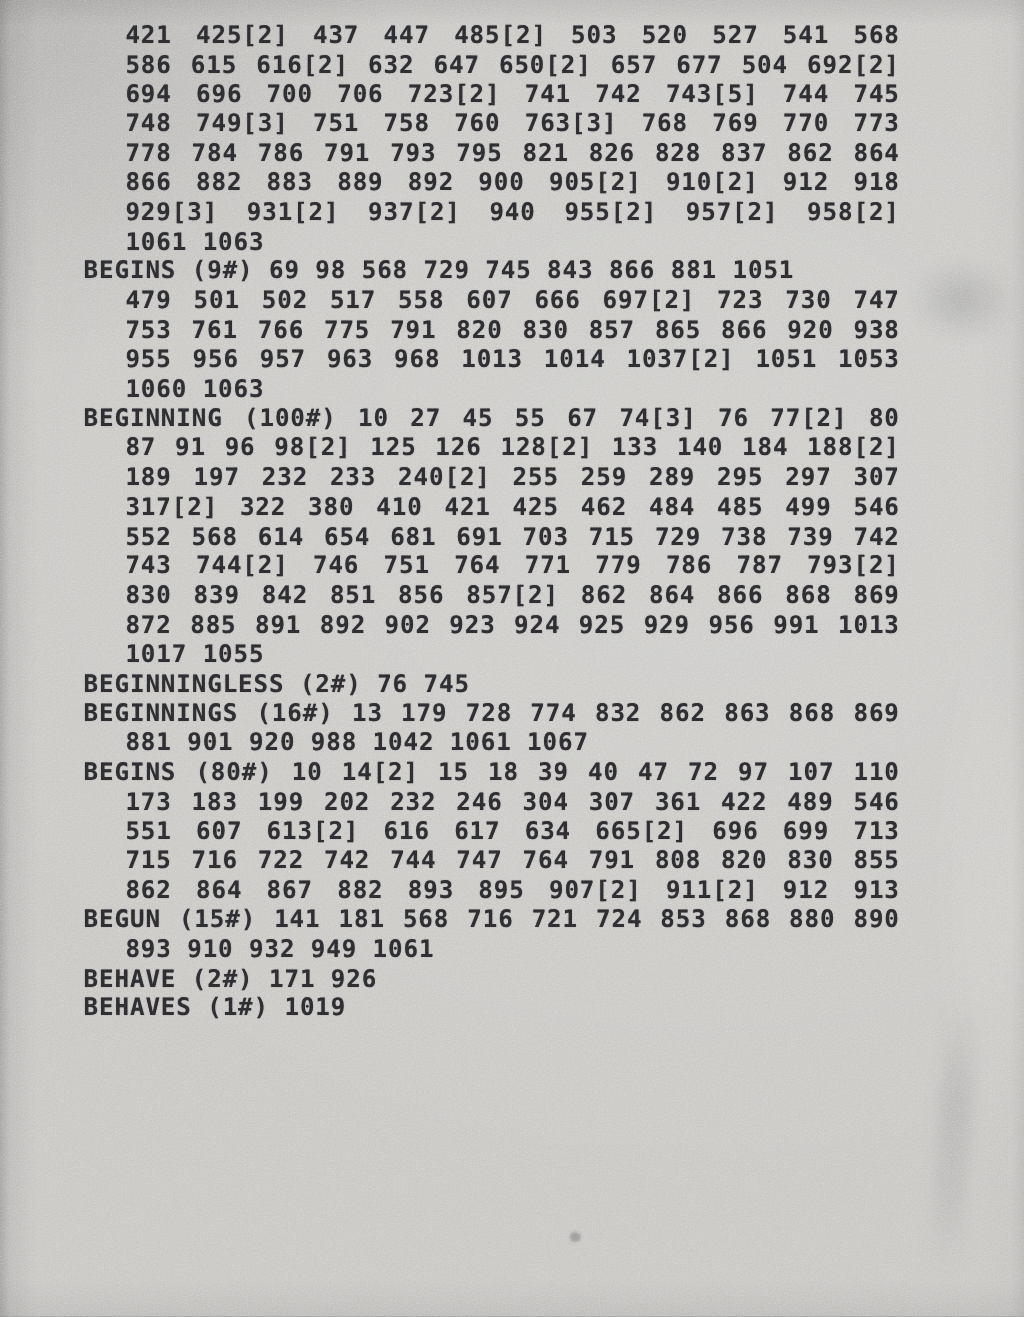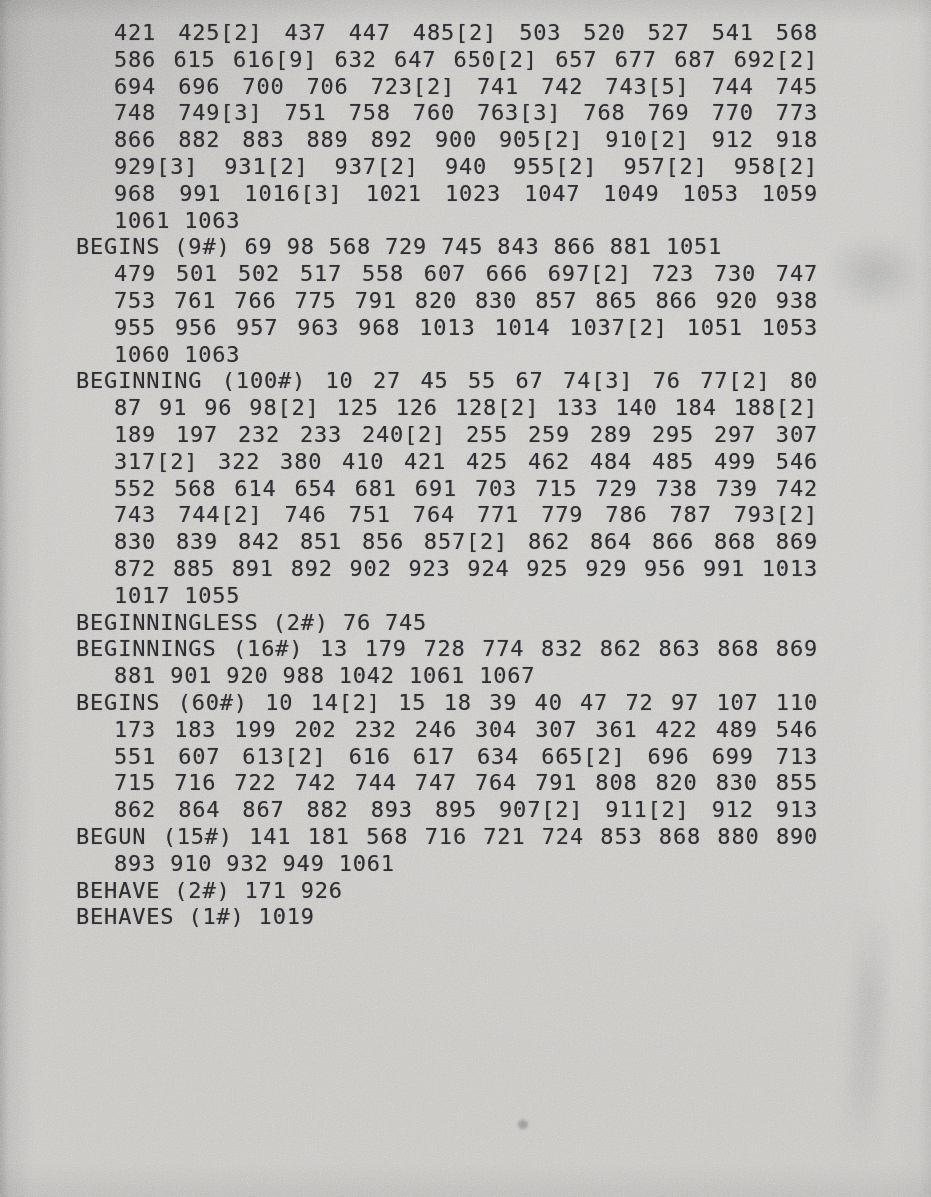--- a/index.html
+++ b/index.html
@@ -63,20 +63,21 @@
     left: 76px;
     top: 20px;
     width: 742px;
     font-family: "DejaVu Sans Mono", "Liberation Mono", monospace;
     font-size: 22px;
     line-height: 26.8px;
     letter-spacing: 0.8px;
     word-spacing: 0px;
     color: var(--ink, #2a2a2e);
     text-shadow: 0 0 1px rgba(40,40,44,0.55);
+    font-weight: bold;
   }
   .line { padding-left: 38px; }      
   .line.head { padding-left: 0; }    
   .line.j {                          
     text-align: justify;
     text-align-last: justify;
   }
 </style>
 </head>
 <body>
@@ -84,26 +85,26 @@
 <div class="page" style="--paper: #c7c6c3; --ink: #2a2a2e;">
 
   <div class="blemish smudge-top-right"></div>
   <div class="blemish stain-right-light"></div>
   <div class="blemish streak-right"></div>
   <div class="blemish speck-bottom"></div>
 
   <main class="text-block">
       <div class="entry">
         <div class="line j">421 425[2] 437 447 485[2] 503 520 527 541 568</div>
-        <div class="line j">586 615 616[9] 632 647 650[2] 657 677 687 692[2]</div>
+        <div class="line j">586 615 616[2] 632 647 650[2] 657 677 504 692[2]</div>
         <div class="line j">694 696 700 706 723[2] 741 742 743[5] 744 745</div>
         <div class="line j">748 749[3] 751 758 760 763[3] 768 769 770 773</div>
+        <div class="line j">778 784 786 791 793 795 821 826 828 837 862 864</div>
         <div class="line j">866 882 883 889 892 900 905[2] 910[2] 912 918</div>
         <div class="line j">929[3] 931[2] 937[2] 940 955[2] 957[2] 958[2]</div>
-        <div class="line j">968 991 1016[3] 1021 1023 1047 1049 1053 1059</div>
         <div class="line">1061 1063</div>
       </div>
       <div class="entry">
         <div class="line head"><span>BEGINS</span> <span>(9#)</span> <span>69 98 568 729 745 843 866 881 1051</span></div>
       </div>
       <div class="entry">
         <div class="line j">479 501 502 517 558 607 666 697[2] 723 730 747</div>
         <div class="line j">753 761 766 775 791 820 830 857 865 866 920 938</div>
         <div class="line j">955 956 957 963 968 1013 1014 1037[2] 1051 1053</div>
         <div class="line">1060 1063</div>
@@ -120,21 +121,21 @@
         <div class="line">1017 1055</div>
       </div>
       <div class="entry">
         <div class="line head"><span>BEGINNINGLESS</span> <span>(2#)</span> <span>76 745</span></div>
       </div>
       <div class="entry">
         <div class="line head j"><span>BEGINNINGS</span> <span>(16#)</span> <span>13 179 728 774 832 862 863 868 869</span></div>
         <div class="line">881 901 920 988 1042 1061 1067</div>
       </div>
       <div class="entry">
-        <div class="line head j"><span>BEGINS</span> <span>(60#)</span> <span>10 14[2] 15 18 39 40 47 72 97 107 110</span></div>
+        <div class="line head j"><span>BEGINS</span> <span>(80#)</span> <span>10 14[2] 15 18 39 40 47 72 97 107 110</span></div>
         <div class="line j">173 183 199 202 232 246 304 307 361 422 489 546</div>
         <div class="line j">551 607 613[2] 616 617 634 665[2] 696 699 713</div>
         <div class="line j">715 716 722 742 744 747 764 791 808 820 830 855</div>
         <div class="line j">862 864 867 882 893 895 907[2] 911[2] 912 913</div>
       </div>
       <div class="entry">
         <div class="line head j"><span>BEGUN</span> <span>(15#)</span> <span>141 181 568 716 721 724 853 868 880 890</span></div>
         <div class="line">893 910 932 949 1061</div>
       </div>
       <div class="entry">

